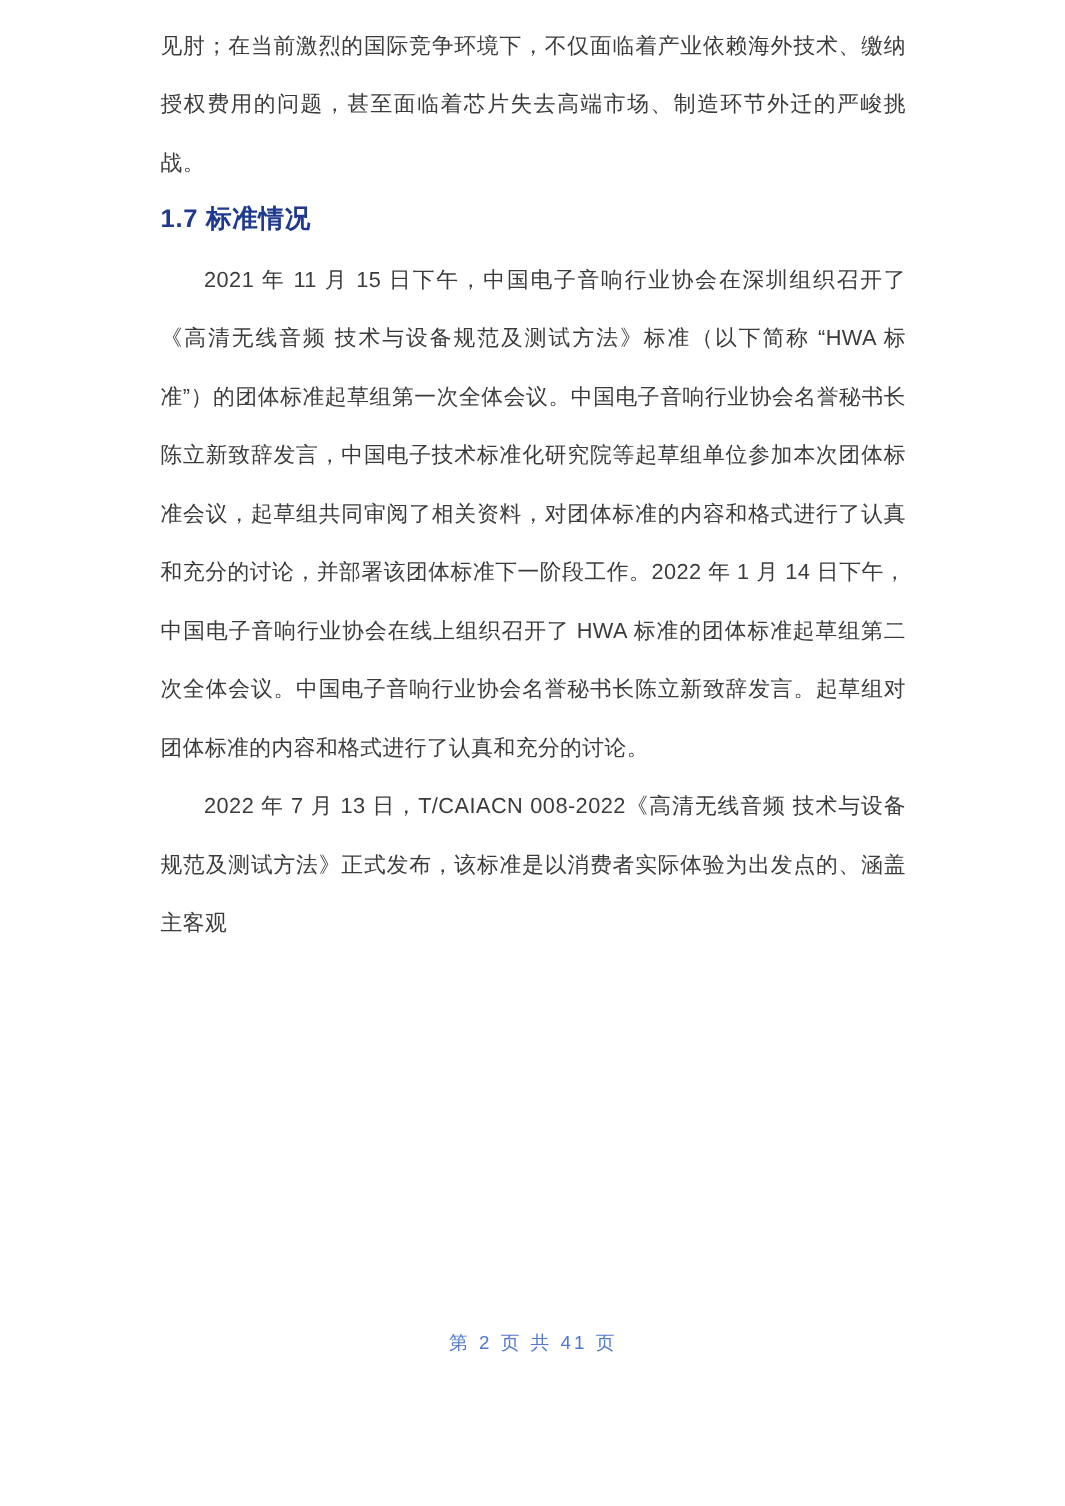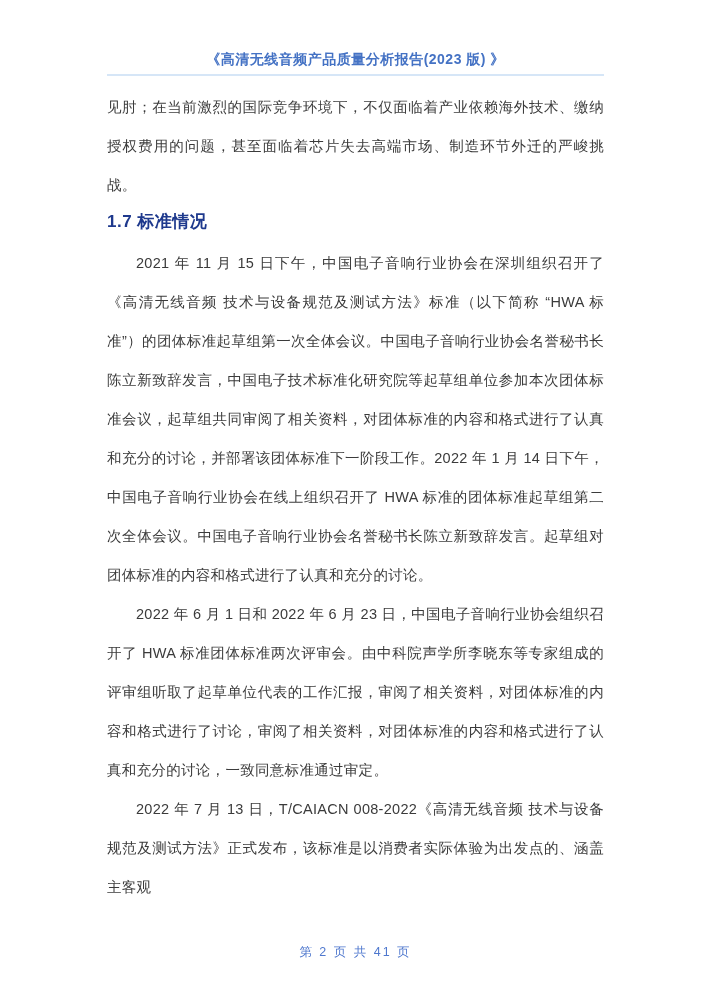--- a/index.html
+++ b/index.html
@@ -56,43 +56,38 @@
     font-size: 17px;
     font-weight: bold;
     color: var(--heading-navy);
     line-height: 24px;
     letter-spacing: 0.5px;
   }
   .page-footer {
     position: absolute;
     left: 107px;
     width: 497px;
-    top: 944px;
+    top: 887px;
     text-align: center;
     color: var(--footer-blue);
     font-size: 12.5px;
     letter-spacing: 2px;
   }
 </style>
 </head>
 <body>
 
 <div class="page">
   <div class="page-inner">
 
-    <header>
-      <div class="header-title">《高清无线音频产品质量分析报告(2023 版) 》</div>
-      <div class="header-rule"></div>
-    </header>
 
     <main class="content">
       <p class="para">见肘；在当前激烈的国际竞争环境下，不仅面临着产业依赖海外技术、缴纳授权费用的问题，甚至面临着芯片失去高端市场、制造环节外迁的严峻挑战。</p>
       <h2 class="section-heading">1.7 标准情况</h2>
       <p class="para indent">2021 年 11 月 15 日下午，中国电子音响行业协会在深圳组织召开了《高清无线音频 技术与设备规范及测试方法》标准（以下简称 “HWA 标准”）的团体标准起草组第一次全体会议。中国电子音响行业协会名誉秘书长陈立新致辞发言，中国电子技术标准化研究院等起草组单位参加本次团体标准会议，起草组共同审阅了相关资料，对团体标准的内容和格式进行了认真和充分的讨论，并部署该团体标准下一阶段工作。2022 年 1 月 14 日下午，中国电子音响行业协会在线上组织召开了 HWA 标准的团体标准起草组第二次全体会议。中国电子音响行业协会名誉秘书长陈立新致辞发言。起草组对团体标准的内容和格式进行了认真和充分的讨论。</p>
-      <p class="para indent">2022 年 6 月 1 日和 2022 年 6 月 23 日，中国电子音响行业协会组织召开了 HWA 标准团体标准两次评审会。由中科院声学所李晓东等专家组成的评审组听取了起草单位代表的工作汇报，审阅了相关资料，对团体标准的内容和格式进行了讨论，审阅了相关资料，对团体标准的内容和格式进行了认真和充分的讨论，一致同意标准通过审定。</p>
       <p class="para indent">2022 年 7 月 13 日，T/CAIACN 008-2022《高清无线音频 技术与设备规范及测试方法》正式发布，该标准是以消费者实际体验为出发点的、涵盖主客观</p>
     </main>
 
   </div>
 
   <footer class="page-footer">
     <span>第 2 页 共 41 页</span>
   </footer>
 </div>
 

